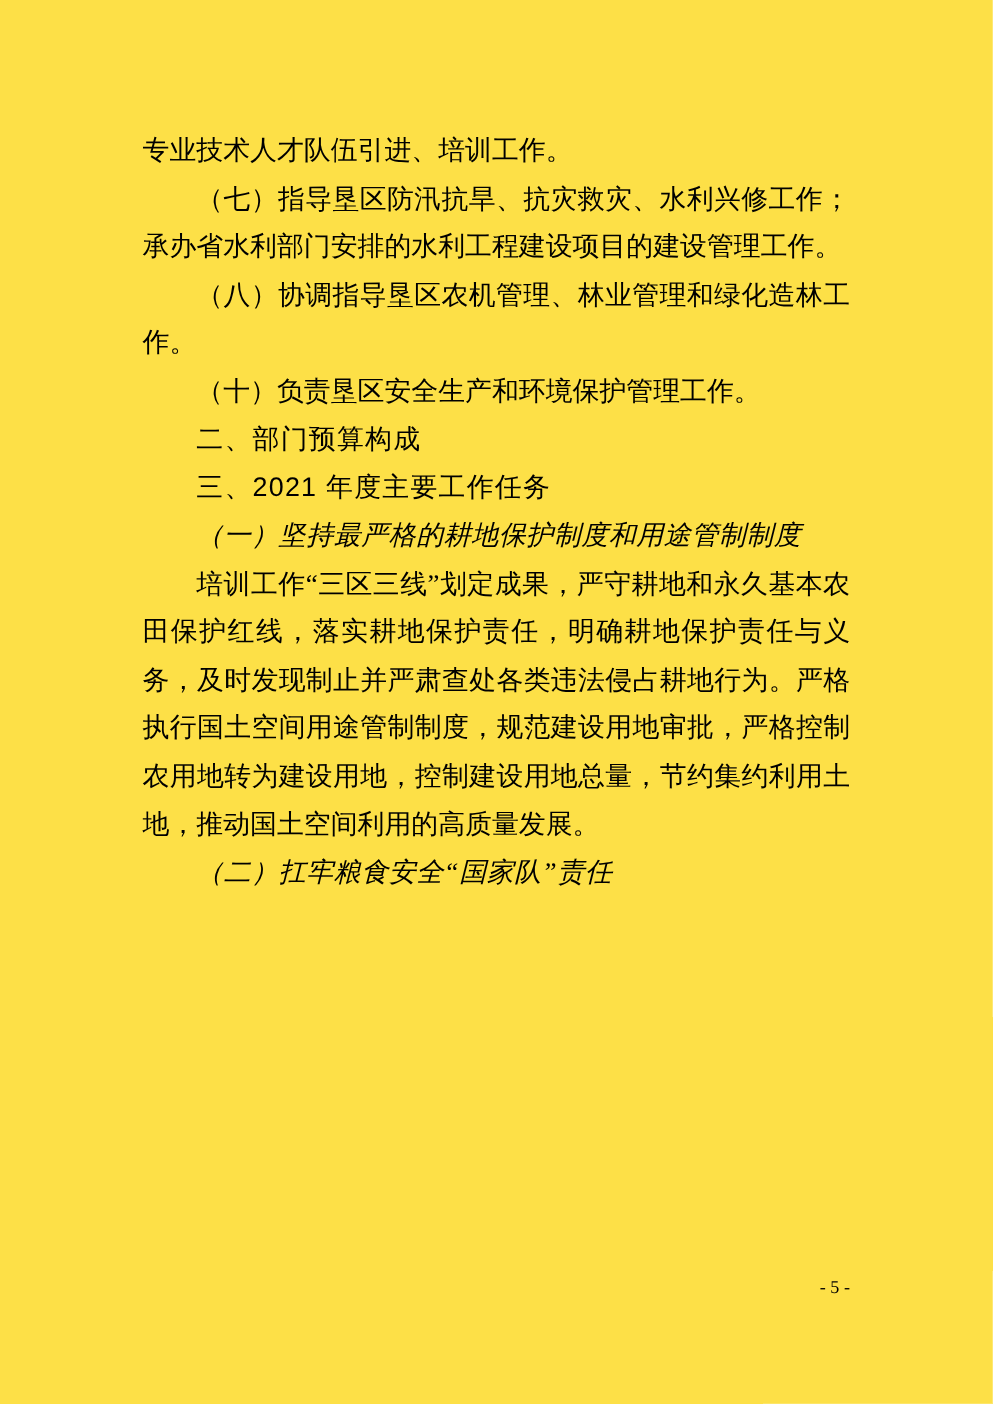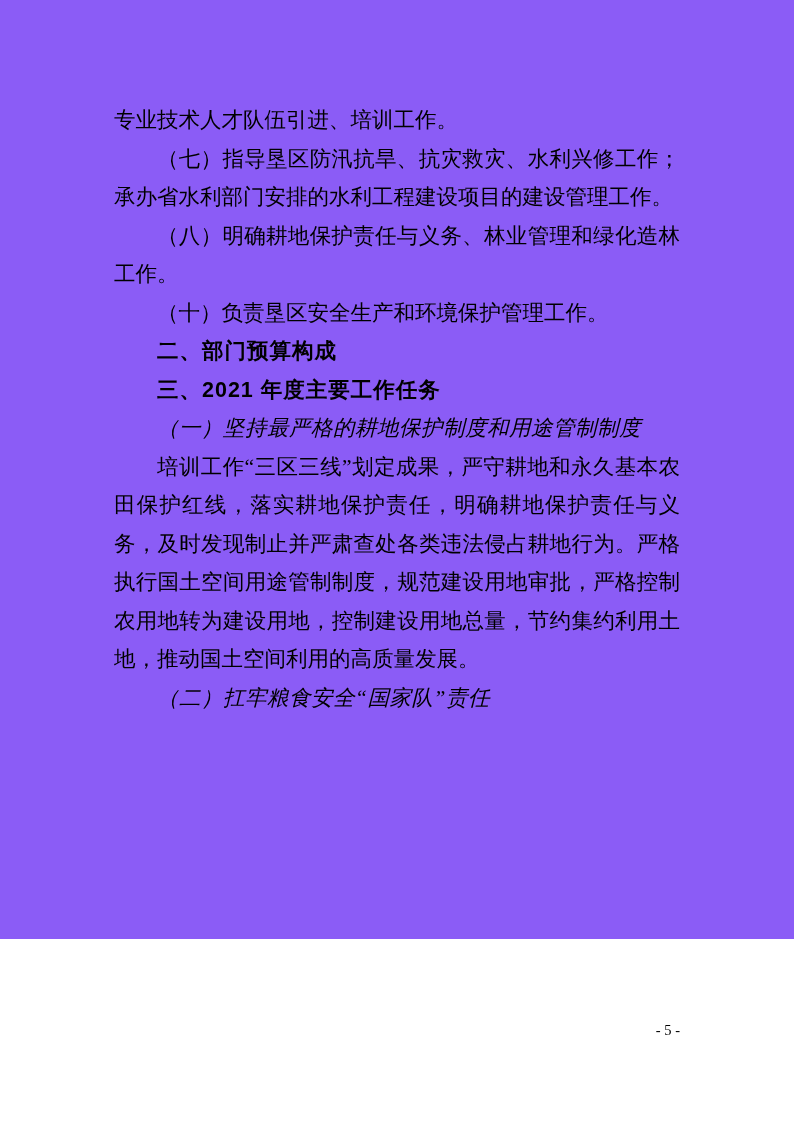--- a/index.html
+++ b/index.html
@@ -11,22 +11,22 @@
     height: 1123px;
     background: #ffffff;
     position: relative;
     overflow: hidden;
   }
   .page {
     position: absolute;
     left: 0;
     top: 0;
     width: 794px;
-    height: 939px;
-    background: #8b5cf6;
+    height: 1123px;
+    background: #fde047;
     color: #000000;
   }
   .content {
     position: absolute;
     left: 114px;
     top: 101px;
     width: 566px;
     font-family: "Liberation Serif", serif;
     font-size: 21.5px;
     line-height: 38.5px;
@@ -38,21 +38,21 @@
     padding: 0;
     text-indent: 43px;
     font-weight: normal;
     font-size: 21.5px;
   }
   .noindent {
     text-indent: 0;
   }
   .heading-hei {
     font-family: "Liberation Sans", sans-serif;
-    font-weight: bold;
+    font-weight: normal;
     letter-spacing: 1px;
   }
   .heading-kai {
     font-style: italic;
     letter-spacing: 0.5px;
   }
   .footer {
     position: absolute;
     left: 114px;
     top: 1022px;
@@ -64,21 +64,21 @@
   }
 </style>
 </head>
 <body>
 
 <div class="page">
 
   <div class="content">
     <p class="para noindent">专业技术人才队伍引进、培训工作。</p>
     <p class="para">（七）指导垦区防汛抗旱、抗灾救灾、水利兴修工作；承办省水利部门安排的水利工程建设项目的建设管理工作。</p>
-    <p class="para">（八）明确耕地保护责任与义务、林业管理和绿化造林工作。</p>
+    <p class="para">（八）协调指导垦区农机管理、林业管理和绿化造林工作。</p>
     <p class="para">（十）负责垦区安全生产和环境保护管理工作。</p>
     <h2 class="para heading-hei">二、部门预算构成</h2>
     <h2 class="para heading-hei">三、2021 年度主要工作任务</h2>
     <h3 class="para heading-kai">（一）坚持最严格的耕地保护制度和用途管制制度</h3>
     <p class="para">培训工作“三区三线”划定成果，严守耕地和永久基本农田保护红线，落实耕地保护责任，明确耕地保护责任与义务，及时发现制止并严肃查处各类违法侵占耕地行为。严格执行国土空间用途管制制度，规范建设用地审批，严格控制农用地转为建设用地，控制建设用地总量，节约集约利用土地，推动国土空间利用的高质量发展。</p>
     <h3 class="para heading-kai">（二）扛牢粮食安全“国家队”责任</h3>
   </div>
 
   <div class="footer">
     <span>- 5 -</span>

